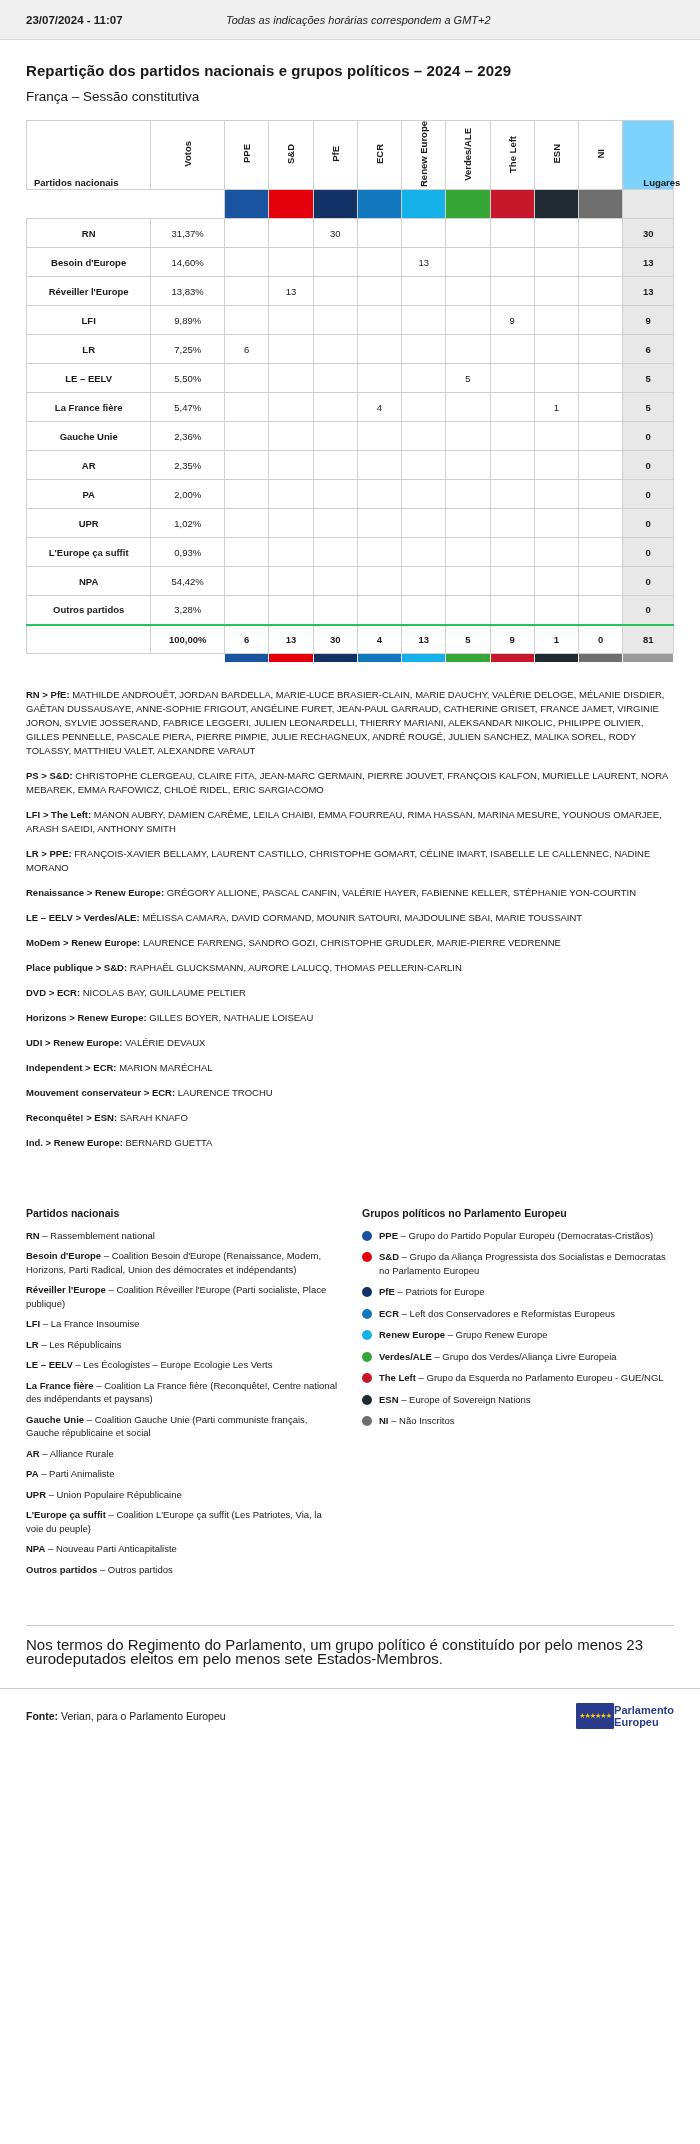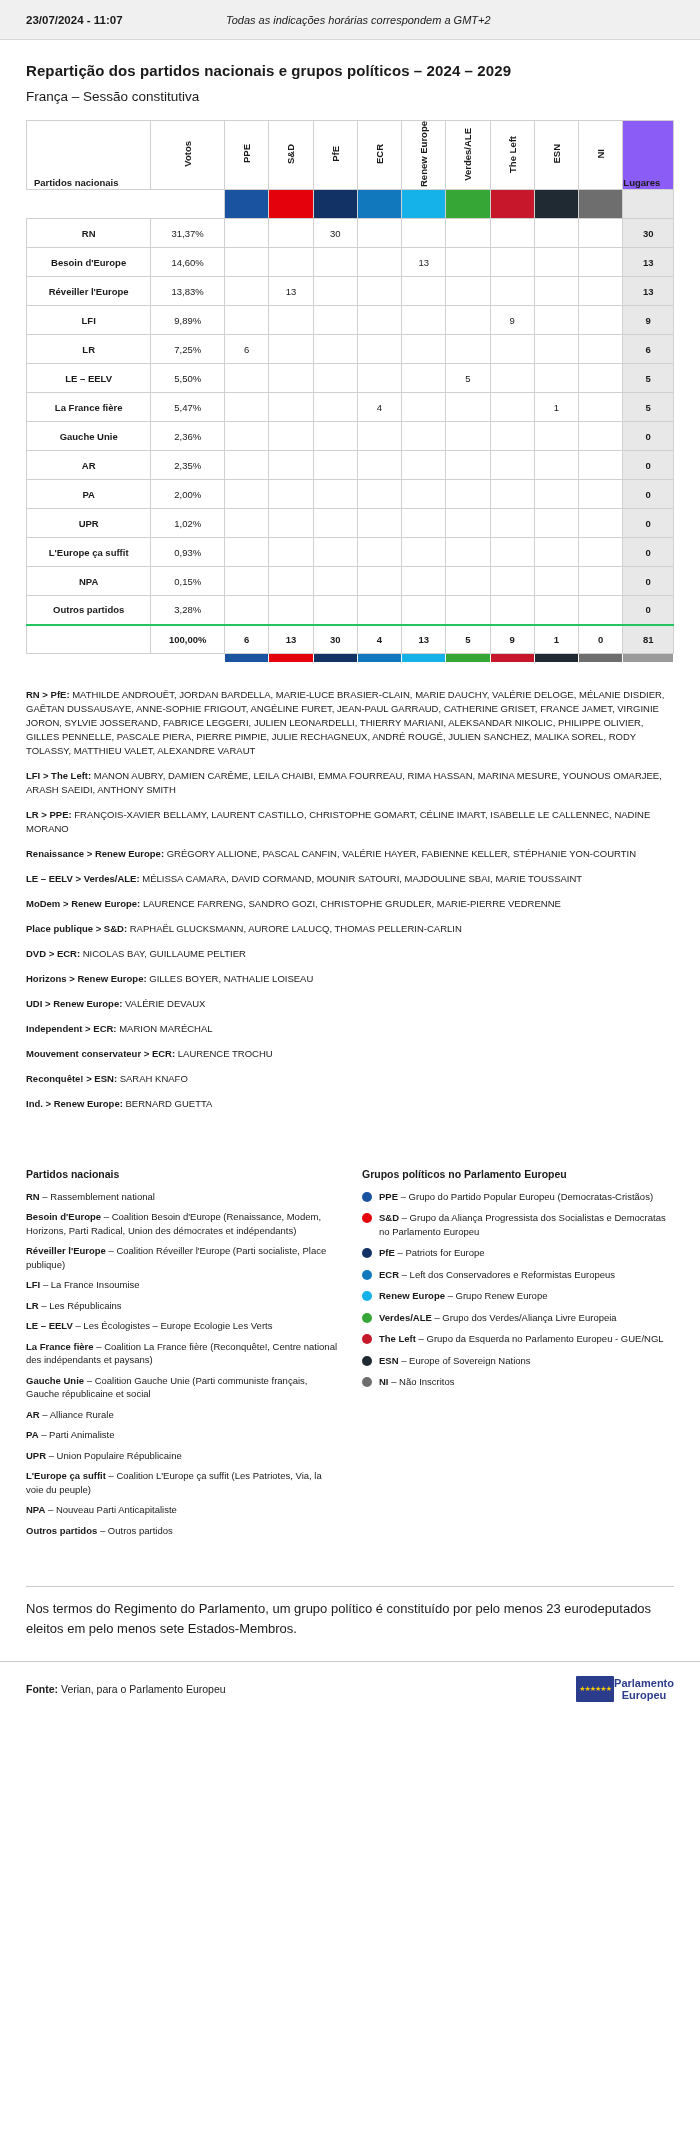--- a/index.html
+++ b/index.html
@@ -92,24 +92,24 @@
     font-weight:bold;
     line-height:12px;
   }
   .hdr-row th.votes-head span{
     writing-mode:vertical-rl;
     transform:rotate(180deg);
     white-space:nowrap;
     font-weight:bold;
   }
   .hdr-row th.seats-head {
-    background:#8b5cf6;
+    background:#7dd3fc;
     vertical-align:bottom;
     text-align:left;
-    padding-left:0;
+    padding-left:20px;
     line-height:12px;
     border-bottom:none;
   }
   .colorbar td, .colorbar th {
     height:7px;
     padding:0;
     border:none;
     border-left:1px solid #ffffff;
     border-right:1px solid #ffffff;
   }
@@ -174,31 +174,30 @@
   .dot {
     width:10px; height:10px; border-radius:50%;
     flex:0 0 10px; margin-top:2px;
   }
 
   
   .footnote {
     margin:42px 26px 0 26px;
     border-top:1px solid #c9c9c9;
     padding-top:12px;
-    font-size:13px;
-    line-height:20px;
+    font-size:15px;
+    line-height:14px;
     color:#1a1a1a;
   }
   .source-bar {
     margin-top:22px;
     border-top:1px solid #c9c9c9;
     padding:14px 26px 20px 26px;
     display:flex;
     align-items:center;
-    text-align:center;
   }
   .source-bar .src { font-size:10.5px; }
   .source-bar .src b { font-weight:bold; }
   .logo {
     margin-left:auto;
     display:flex;
     align-items:center;
     gap:0;
   }
   .logo .flag {
@@ -440,21 +439,21 @@
             <td class="num"></td>
             <td class="num"></td>
             <td class="num"></td>
             <td class="num"></td>
             <td class="num"></td>
             <td class="num"></td>
             <td class="seats">0</td>
           </tr>
           <tr>
             <td class="party">NPA</td>
-            <td class="votes">0,15%</td>
+            <td class="votes">54,42%</td>
             <td class="num"></td>
             <td class="num"></td>
             <td class="num"></td>
             <td class="num"></td>
             <td class="num"></td>
             <td class="num"></td>
             <td class="num"></td>
             <td class="num"></td>
             <td class="num"></td>
             <td class="seats">0</td>
@@ -500,20 +499,21 @@
             <td style="background: rgb(31, 42, 51);"></td>
             <td style="background: rgb(110, 110, 110);"></td>
             <td class="seatcell"></td>
           </tr>
         </tbody>
     </table>
   </div>
 
   <div class="delegations" id="delegations">
       <div class="deleg"><b>RN &gt; PfE:</b><span> MATHILDE ANDROUËT, JORDAN BARDELLA, MARIE-LUCE BRASIER-CLAIN, MARIE DAUCHY, VALÉRIE DELOGE, MÉLANIE DISDIER, GAËTAN DUSSAUSAYE, ANNE-SOPHIE FRIGOUT, ANGÉLINE FURET, JEAN-PAUL GARRAUD, CATHERINE GRISET, FRANCE JAMET, VIRGINIE JORON, SYLVIE JOSSERAND, FABRICE LEGGERI, JULIEN LEONARDELLI, THIERRY MARIANI, ALEKSANDAR NIKOLIC, PHILIPPE OLIVIER, GILLES PENNELLE, PASCALE PIERA, PIERRE PIMPIE, JULIE RECHAGNEUX, ANDRÉ ROUGÉ, JULIEN SANCHEZ, MALIKA SOREL, RODY TOLASSY, MATTHIEU VALET, ALEXANDRE VARAUT</span></div>
+      <div class="deleg"><b>PS &gt; S&amp;D:</b><span> CHRISTOPHE CLERGEAU, CLAIRE FITA, JEAN-MARC GERMAIN, PIERRE JOUVET, FRANÇOIS KALFON, MURIELLE LAURENT, NORA MEBAREK, EMMA RAFOWICZ, CHLOÉ RIDEL, ERIC SARGIACOMO</span></div>
       <div class="deleg"><b>LFI &gt; The Left:</b><span> MANON AUBRY, DAMIEN CARÊME, LEILA CHAIBI, EMMA FOURREAU, RIMA HASSAN, MARINA MESURE, YOUNOUS OMARJEE, ARASH SAEIDI, ANTHONY SMITH</span></div>
       <div class="deleg"><b>LR &gt; PPE:</b><span> FRANÇOIS-XAVIER BELLAMY, LAURENT CASTILLO, CHRISTOPHE GOMART, CÉLINE IMART, ISABELLE LE CALLENNEC, NADINE MORANO</span></div>
       <div class="deleg"><b>Renaissance &gt; Renew Europe:</b><span> GRÉGORY ALLIONE, PASCAL CANFIN, VALÉRIE HAYER, FABIENNE KELLER, STÉPHANIE YON-COURTIN</span></div>
       <div class="deleg"><b>LE – EELV &gt; Verdes/ALE:</b><span> MÉLISSA CAMARA, DAVID CORMAND, MOUNIR SATOURI, MAJDOULINE SBAI, MARIE TOUSSAINT</span></div>
       <div class="deleg"><b>MoDem &gt; Renew Europe:</b><span> LAURENCE FARRENG, SANDRO GOZI, CHRISTOPHE GRUDLER, MARIE-PIERRE VEDRENNE</span></div>
       <div class="deleg"><b>Place publique &gt; S&amp;D:</b><span> RAPHAËL GLUCKSMANN, AURORE LALUCQ, THOMAS PELLERIN-CARLIN</span></div>
       <div class="deleg"><b>DVD &gt; ECR:</b><span> NICOLAS BAY, GUILLAUME PELTIER</span></div>
       <div class="deleg"><b>Horizons &gt; Renew Europe:</b><span> GILLES BOYER, NATHALIE LOISEAU</span></div>
       <div class="deleg"><b>UDI &gt; Renew Europe:</b><span> VALÉRIE DEVAUX</span></div>
       <div class="deleg"><b>Independent &gt; ECR:</b><span> MARION MARÉCHAL</span></div>

